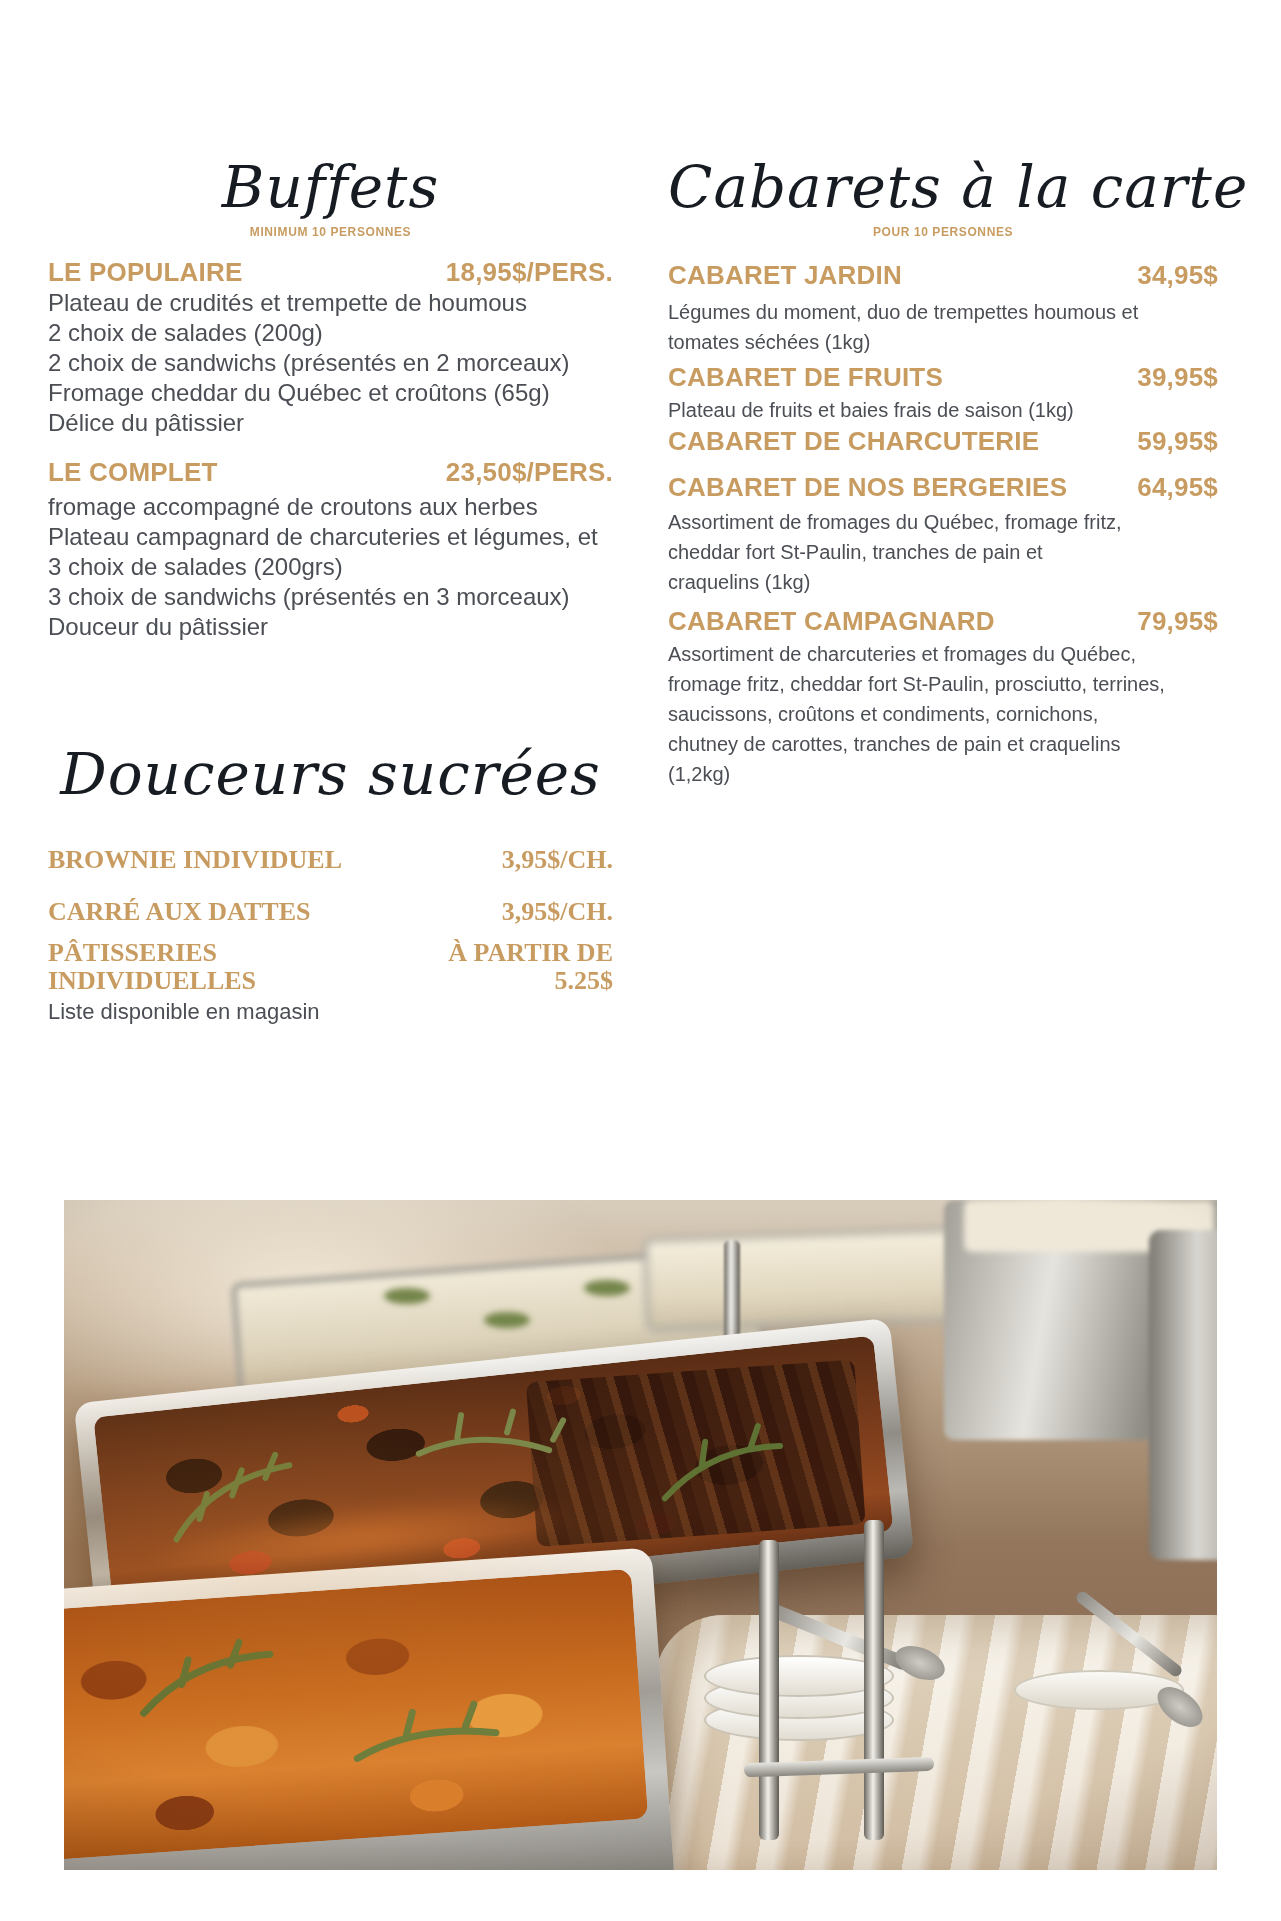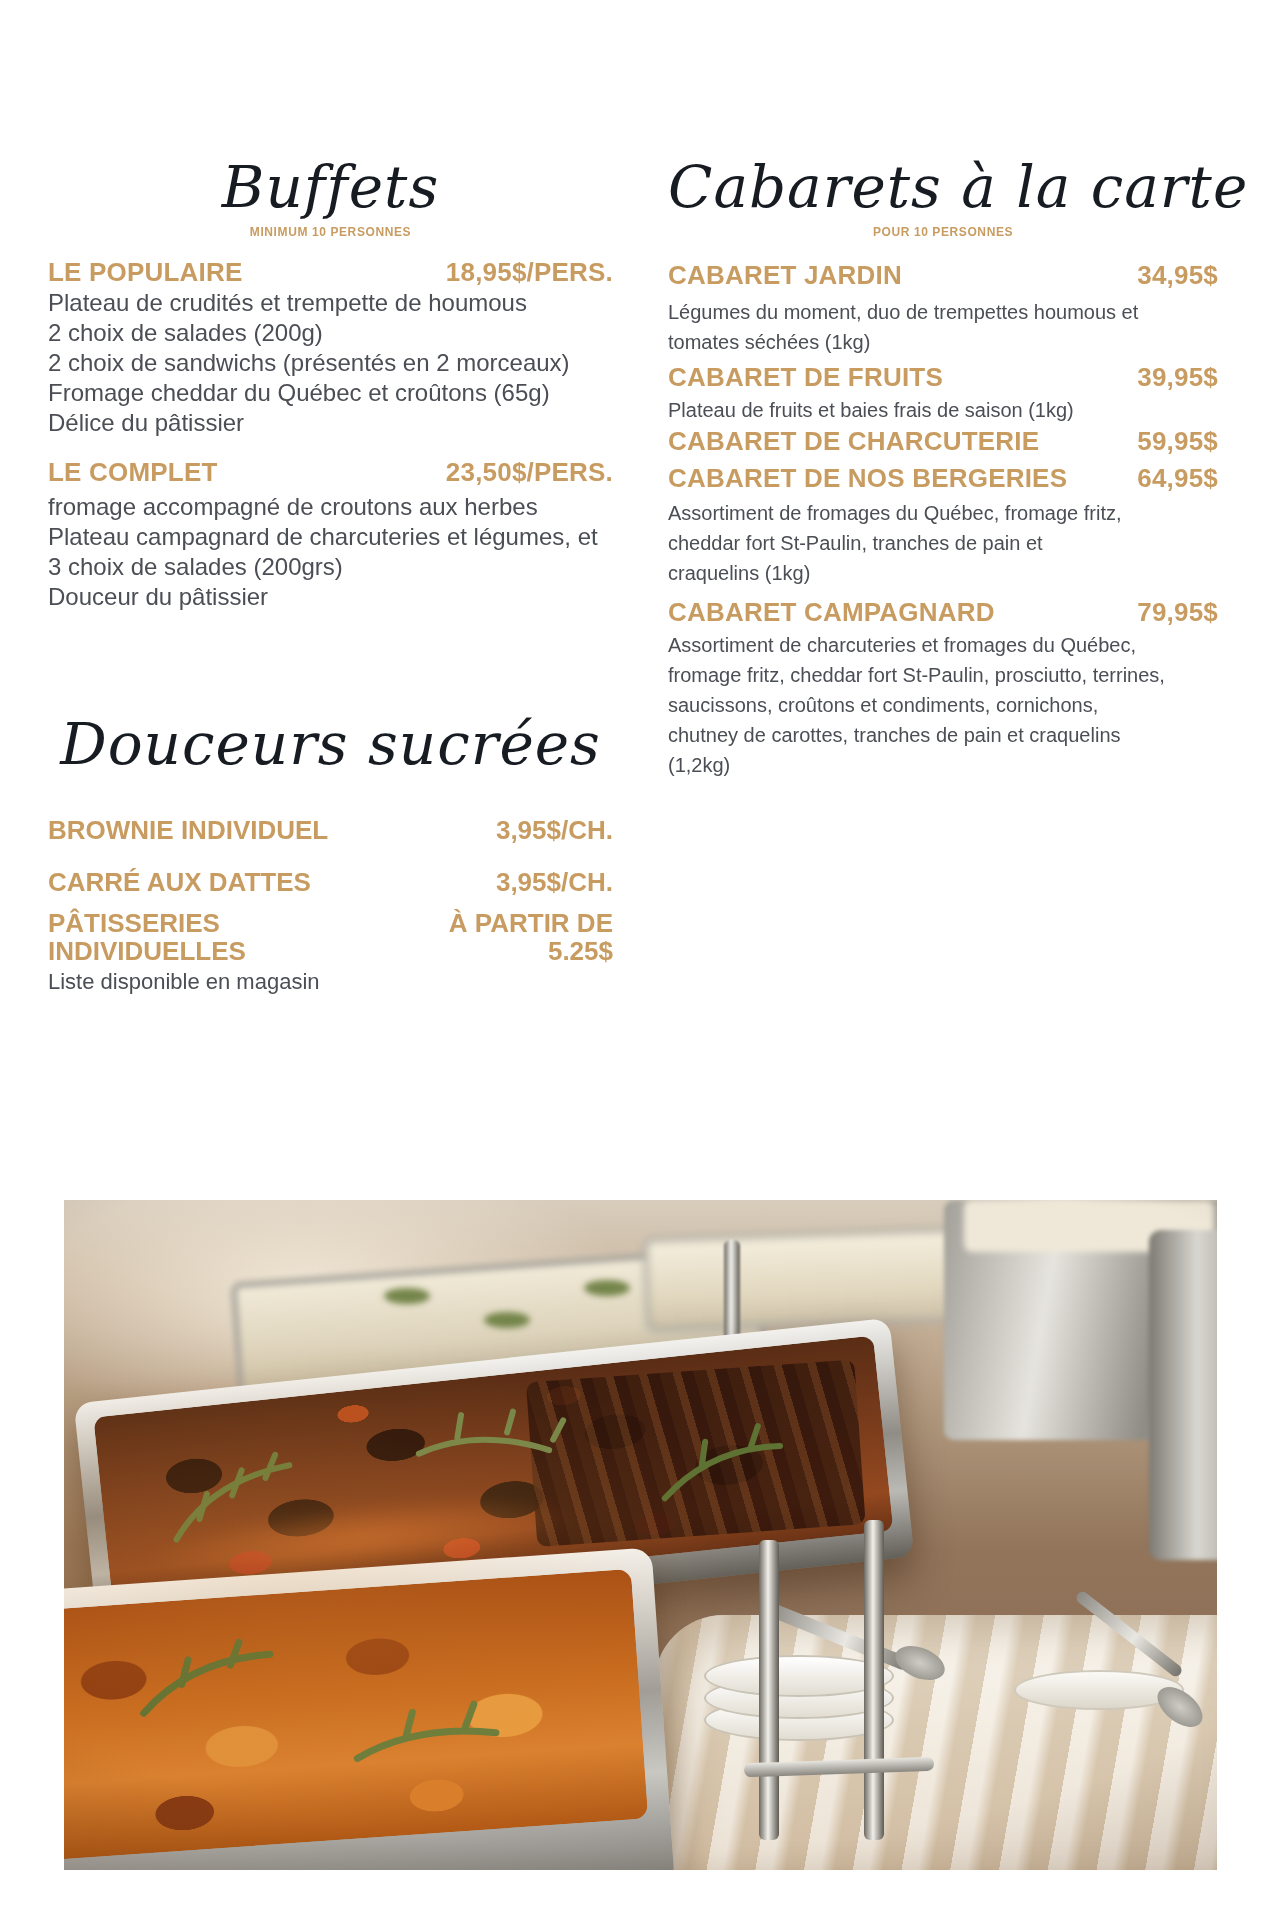--- a/index.html
+++ b/index.html
@@ -22,21 +22,21 @@
     font-size:12px; letter-spacing:.6px; white-space:nowrap;
   }
   .item-head { display:flex; justify-content:space-between; align-items:baseline; line-height:32px; }
   .item-name, .item-price {
     color:#C89C61; font-weight:bold; font-size:26px; letter-spacing:.2px; white-space:nowrap;
   }
   .item-desc { font-size:24px; line-height:30px; color:#4B4E54; }
   .col-right .item-desc { font-size:20px; }
   .dline { white-space:nowrap; }
 
-  .sweet-row  { display:flex; justify-content:space-between; align-items:flex-start; }
+  .sweet-row  { display:flex; justify-content:space-between; align-items:flex-start;font-family:Liberation Serif, serif; }
   .sweet-name { color:#C89C61; font-weight:bold; font-size:26px; line-height:30px; white-space:nowrap; }
   .sweet-price{ color:#C89C61; font-weight:bold; font-size:26px; line-height:30px; white-space:nowrap; text-align:right; }
   .sweet-name-wrap { width:280px; white-space:normal; line-height:28px; }
   .price-stack { text-align:right; line-height:28px; }
   .note { font-size:22px; line-height:30px; color:#4B4E54; }
 
   
   .photo {
     position:absolute; left:64px; top:1200px; width:1153px; height:670px; overflow:hidden;
     background:linear-gradient(180deg,#d8cdbc 0%,#cab69f 14%,#b0987d 32%,#92755b 52%,#8c6f56 68%,#a98f77 100%);
@@ -135,20 +135,21 @@
 
   <div style="margin-top:18px">
     <div class="item-head">
       <span class="item-name">LE COMPLET</span>
       <span class="item-price">23,50$/PERS.</span>
     </div>
     <div class="item-desc" style="margin-top:4px">
       <div class="dline">fromage accompagné de croutons aux herbes</div>
       <div class="dline">Plateau campagnard de charcuteries et légumes, et</div>
       <div class="dline">3 choix de salades (200grs)</div>
+      <div class="dline">3 choix de sandwichs (présentés en 3 morceaux)</div>
       <div class="dline">Douceur du pâtissier</div>
     </div>
   </div>
 
   <div class="script-title" style="margin-top:100px">Douceurs sucrées</div>
 
   <div class="sweet-row" style="margin-top:39px">
     <span class="sweet-name">BROWNIE INDIVIDUEL</span>
     <span class="sweet-price">3,95$/CH.</span>
   </div>
@@ -195,21 +196,21 @@
     </div>
   </div>
 
   <div style="">
     <div class="item-head">
       <span class="item-name">CABARET DE CHARCUTERIE</span>
       <span class="item-price">59,95$</span>
     </div>
   </div>
 
-  <div style="margin-top:5px">
+  <div style="margin-top:14px">
     <div class="item-head">
       <span class="item-name">CABARET DE NOS BERGERIES</span>
       <span class="item-price">64,95$</span>
     </div>
     <div class="item-desc" style="margin-top:4px">
       <div class="dline">Assortiment de fromages du Québec, fromage fritz,</div>
       <div class="dline">cheddar fort St-Paulin, tranches de pain et</div>
       <div class="dline">craquelins (1kg)</div>
     </div>
   </div>

